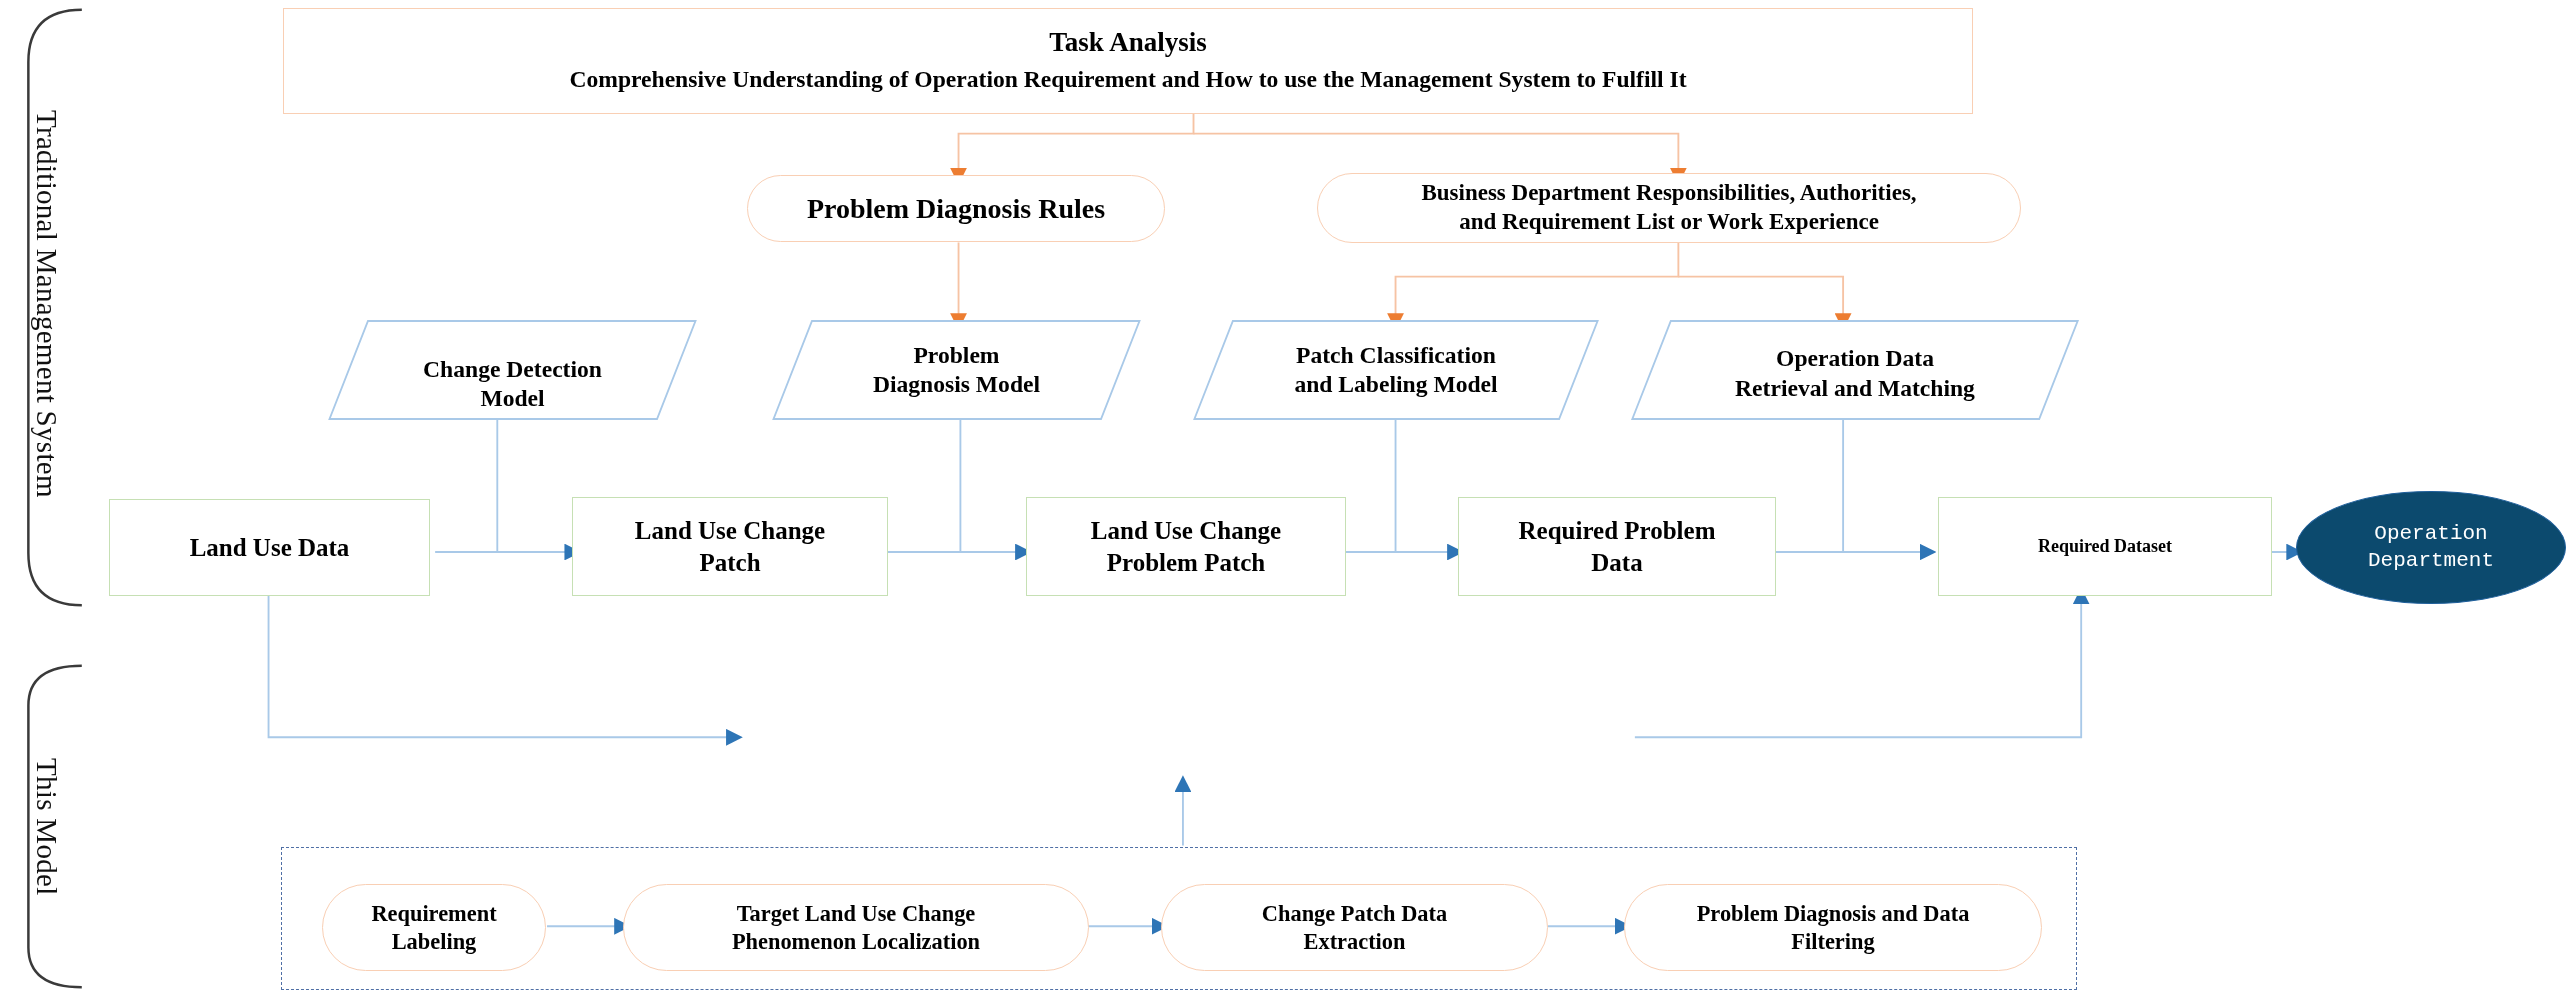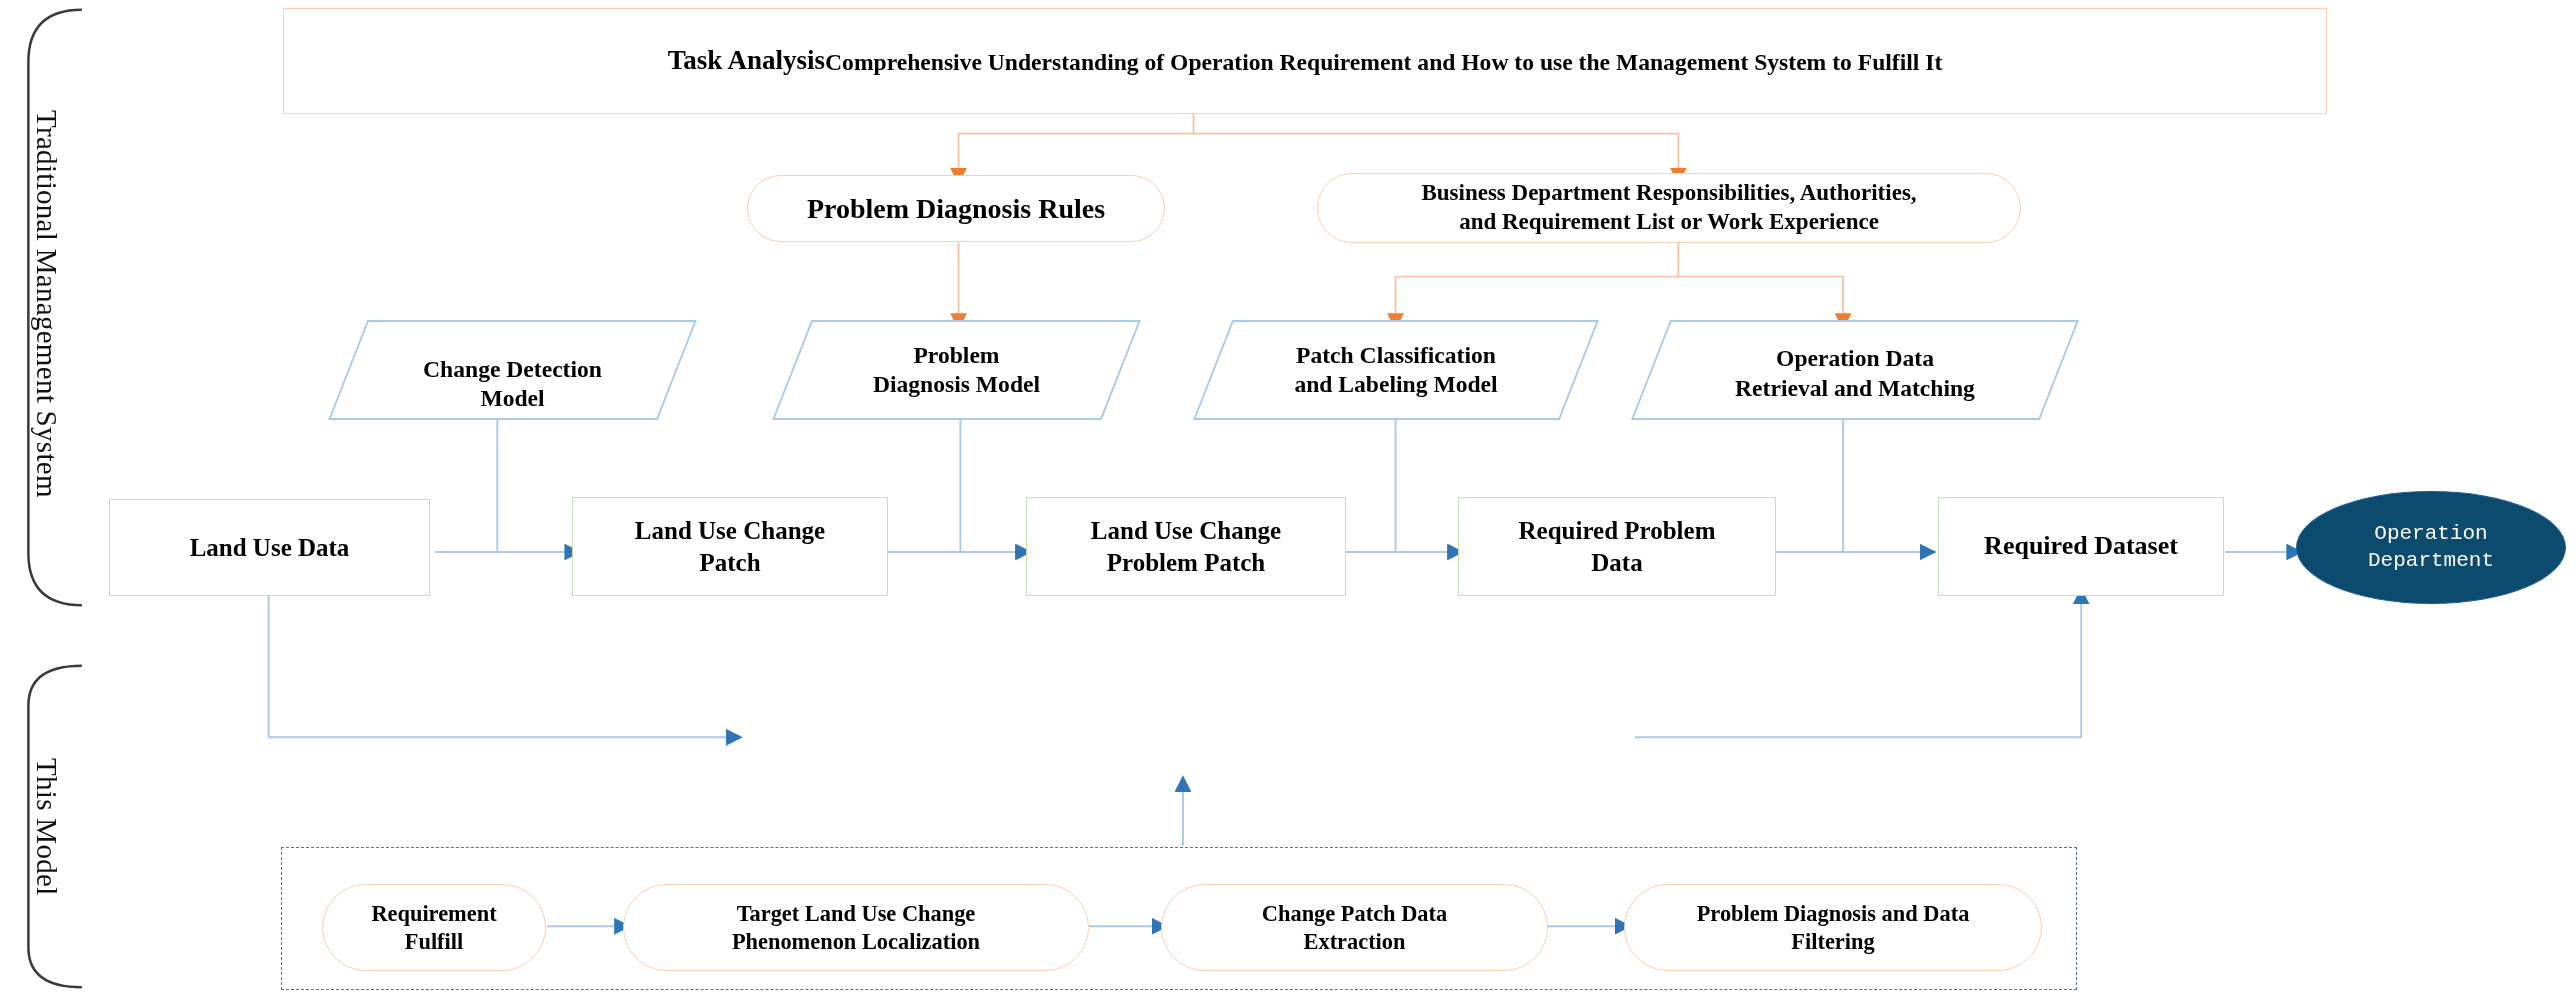--- a/index.html
+++ b/index.html
@@ -89,21 +89,21 @@
   </svg>
   <div class="vlabel" style="left:23.6px;top:12.4px;height:584px;width:45px;font-size:29px;
               display:flex;align-items:center;justify-content:center;">Traditional Management System</div>
 
   <svg class="bracket" style="left:12.4px;top:662px;width:75px;height:329px;" viewBox="0 0 120 530" xmlns="http://www.w3.org/2000/svg">
     <path d="M112,6 Q26,6 26,70 L26,460 Q26,524 112,524" fill="none" stroke="#3a3a3a" stroke-width="4"></path>
   </svg>
   <div class="vlabel" style="left:23.6px;top:668px;height:317px;width:45px;font-size:29px;
               display:flex;align-items:center;justify-content:center;">This Model</div>
 
-  <div class="node rect-orange" style="left:283px;top:7.5px;width:2044px;height:106px;flex-direction:row;text-align:center;">
+  <div class="node rect-orange" style="left:283px;top:7.5px;width:1690px;height:106px;flex-direction:column;text-align:center;">
     <div style="font-size:27px;">Task Analysis</div>
     <div style="font-size:23.6px;margin-top:5px;">Comprehensive Understanding of Operation Requirement and How to use the Management System to Fulfill It</div>
   </div>
 
   <div class="node round-orange" style="left:747px;top:175px;width:418px;height:67px;font-size:28px;white-space:pre-line;">Problem Diagnosis Rules</div>
 
   <div class="node round-orange" style="left:1317px;top:173px;width:704px;height:70px;font-size:23px;white-space:pre-line;">Business Department Responsibilities, Authorities,
 and Requirement List or Work Experience</div>
 
   <div class="para-wrap" style="left:329px;top:321px;width:367px;height:126px;">
@@ -142,30 +142,30 @@
 
   <div class="node rect-green" style="left:572px;top:497px;width:316px;height:99px;font-size:25px;white-space:pre-line;">Land Use Change
 Patch</div>
 
   <div class="node rect-green" style="left:1026px;top:497px;width:320px;height:99px;font-size:25px;white-space:pre-line;">Land Use Change
 Problem Patch</div>
 
   <div class="node rect-green" style="left:1458px;top:497px;width:318px;height:99px;font-size:25px;white-space:pre-line;">Required Problem
 Data</div>
 
-  <div class="node rect-green" style="left:1938px;top:497px;width:286px;height:99px;font-size:26px;white-space:pre-line;">Required Dataset</div>
+  <div class="node rect-green" style="left:1938px;top:497px;width:334px;height:99px;font-size:18px;white-space:pre-line;">Required Dataset</div>
 
   <div class="node ellipse-blue" style="left:2296px;top:491px;width:270px;height:113px;font-size:21px;white-space:pre-line;">Operation
 Department</div>
 
 
   <div class="dashbox" style="left:281px;top:847px;width:1796px;height:143px;"></div>
 
   <div class="node round-orange" style="left:322px;top:884px;width:224px;height:87px;font-size:22.4px;white-space:pre-line;">Requirement
-Fulfill</div>
+Labeling</div>
 
   <div class="node round-orange" style="left:1161px;top:884px;width:387px;height:87px;font-size:22.4px;white-space:pre-line;">Change Patch Data
 Extraction</div>
 
   <div class="node round-orange" style="left:623px;top:884px;width:466px;height:87px;font-size:22.4px;white-space:pre-line;">Target Land Use Change
 Phenomenon Localization</div>
 
   <div class="node round-orange" style="left:1624px;top:884px;width:418px;height:87px;font-size:22.4px;white-space:pre-line;">Problem Diagnosis and Data
 Filtering</div>
 

